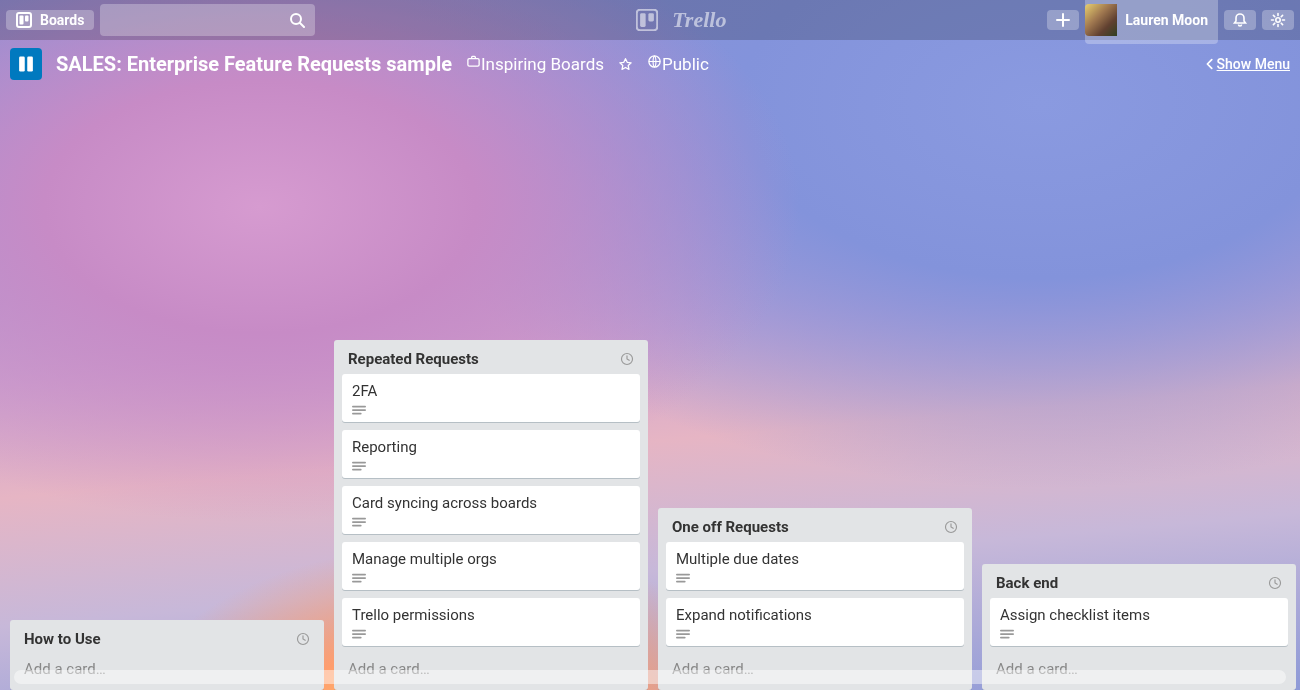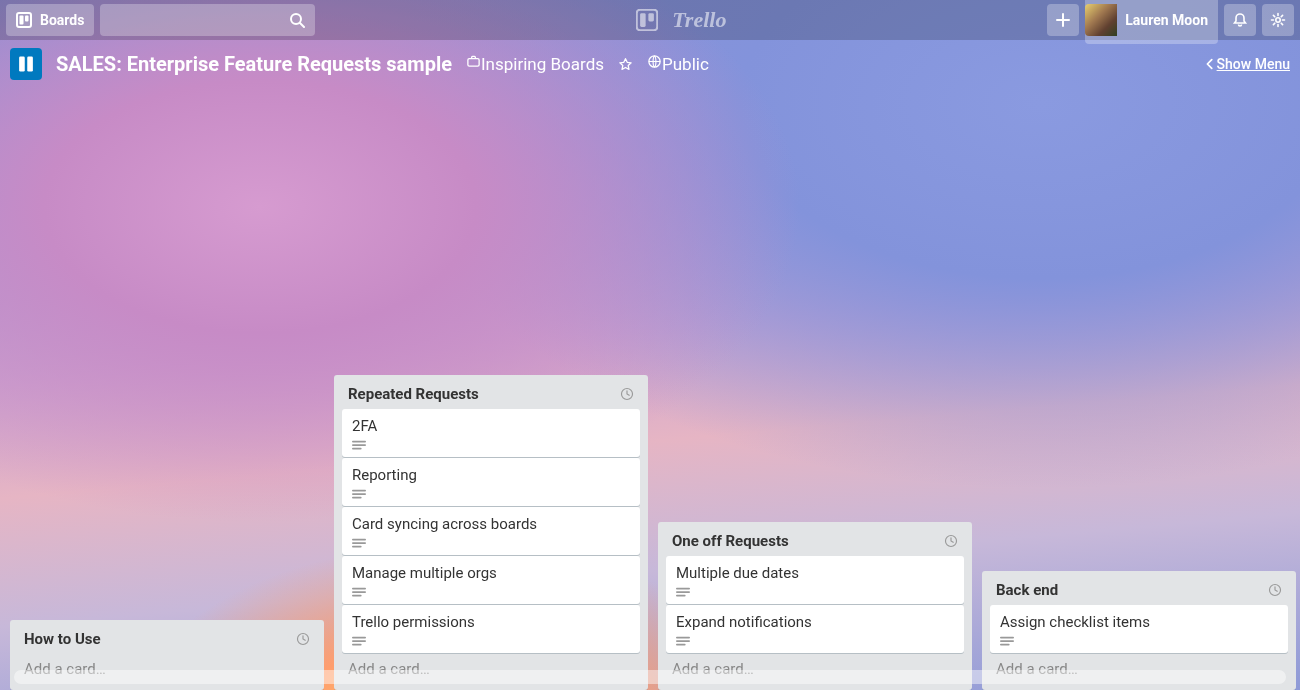--- a/index.html
+++ b/index.html
@@ -7,21 +7,21 @@
     background:
       radial-gradient(ellipse 900px 500px at 35% 105%, #fff1a8 0%, #ffb566 10%, #ff9e6e 18%, rgba(255,158,110,0) 36%),
       radial-gradient(ellipse 1200px 700px at 20% 30%, #d69bd0 0%, #c78bc6 18%, rgba(199,139,198,0) 45%),
       radial-gradient(ellipse 1200px 700px at 80% 15%, #8a9ae0 0%, #8393db 25%, rgba(131,147,219,0) 55%),
       linear-gradient(175deg,#7e8fd7 0%, #9d95d8 25%, #cda3cf 48%, #e6b5c4 62%, #c7b8d9 78%, #8e9ad7 100%);
     background-color:#8a9ae0;
     width:1300px;height:690px;
   }
   
   .topbar{height:40px;background:rgba(0,0,0,.18);display:flex;align-items:center;padding:0 6px;gap:6px}
-  .tb-btn{height:32px;border-radius:4px;background:rgba(255,255,255,.28);display:flex;align-items:center;justify-content:center;color:#fff;font-weight:700;cursor:pointer;padding:0 10px;gap:8px}
+  .tb-btn{height:20px;border-radius:4px;background:rgba(255,255,255,.28);display:flex;align-items:center;justify-content:center;color:#fff;font-weight:700;cursor:pointer;padding:0 10px;gap:8px}
   .tb-icon{width:32px;padding:0}
   .tb-search{width:195px;height:32px;border-radius:4px;background:rgba(255,255,255,.28);display:flex;align-items:center;justify-content:flex-end;padding:0 10px}
   .spacer{flex:1;display:flex;align-items:center;justify-content:center}
   .logo{display:flex;align-items:center;gap:14px;color:rgba(255,255,255,.55);font-weight:700;font-size:22px;font-style:italic;font-family:"Brush Script MT","Segoe Script",cursive}
   .logo svg{opacity:.55}
   .user{height:48px;background:rgba(255,255,255,.28);border-radius:4px;display:flex;align-items:center;color:#fff;font-weight:700;gap:8px;padding-right:10px;cursor:pointer}
   .avatar{width:32px;height:32px;border-radius:4px 0 0 4px;background:linear-gradient(135deg,#e8d070 0%,#a07850 40%,#604030 70%,#304020 100%)}
   
   .board-header{height:48px;display:flex;align-items:center;padding:0 10px;gap:14px;color:#fff}
   .board-icon{width:32px;height:32px;border-radius:4px;background:#0079BF;display:flex;align-items:center;justify-content:center}
@@ -29,21 +29,21 @@
   .bh-link{display:flex;font-size:17px;cursor:pointer}
   .bh-spacer{flex:1}
   .show-menu{display:flex;align-items:center;font-weight:500;cursor:pointer}
   .show-menu span{text-decoration:underline}
   
   .board{position:absolute;left:0;right:0;top:88px;bottom:0;padding:8px 10px 0 10px;display:flex;gap:10px;align-items:flex-end;overflow-x:hidden}
   .list{width:298px;flex-shrink:0;background:#e2e4e6;border-radius:3px;padding:8px 8px 10px 8px;box-shadow:0 1px 0 rgba(9,45,66,.13)}
   .list-header{display:flex;align-items:center;justify-content:space-between;padding:2px 6px 6px 6px}
   .list-title{font-weight:700;font-size:15px;color:#333}
   .list-menu{color:#999;cursor:pointer}
-  .card{background:#fff;border-radius:3px;box-shadow:0 1px 0 rgba(9,45,66,.2);padding:8px 10px 6px 10px;margin-bottom:1px;cursor:pointer}
+  .card{background:#fff;border-radius:3px;box-shadow:0 1px 0 rgba(9,45,66,.2);padding:8px 10px 6px 10px;margin-bottom:8px;cursor:pointer}
   .card-title{font-size:15px;color:#333;margin-bottom:4px}
   .desc-icon{color:#999}
   .add-card{color:#888;padding:6px 6px 2px 6px;cursor:pointer;font-size:15px}
   
   .hscroll{position:absolute;left:14px;right:14px;bottom:6px;height:14px;background:rgba(255,255,255,.45);border-radius:7px}
   svg{display:block}
 </style>
 </head>
 <body>
 

